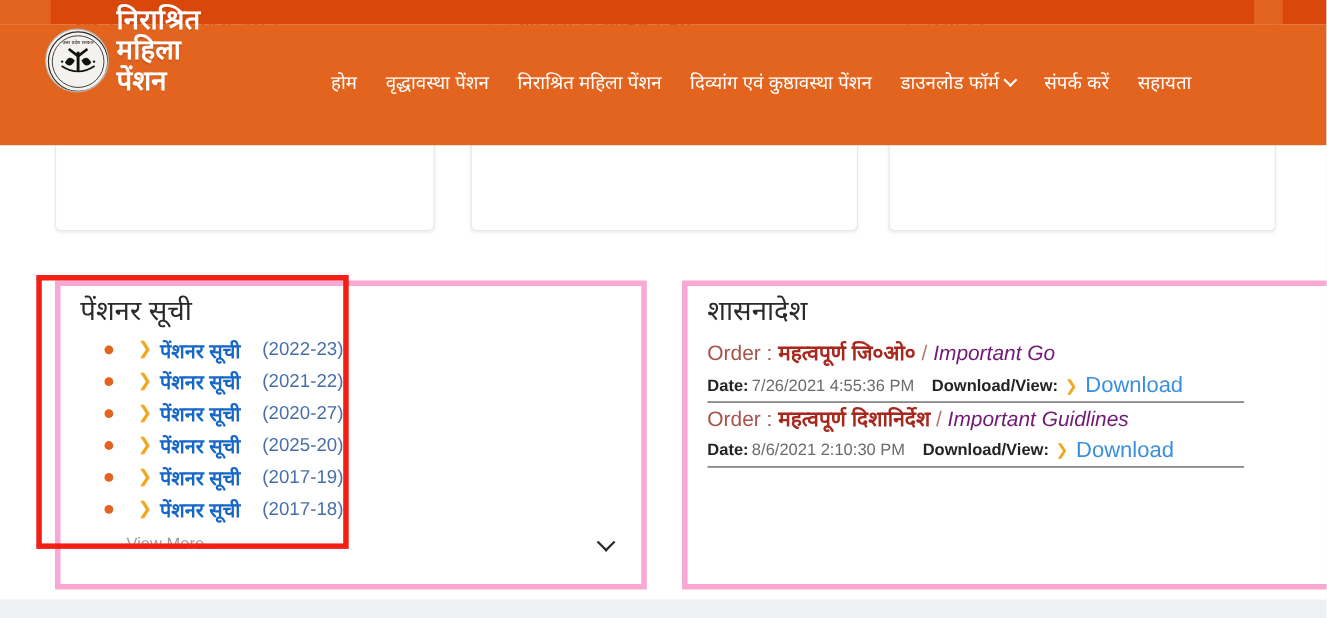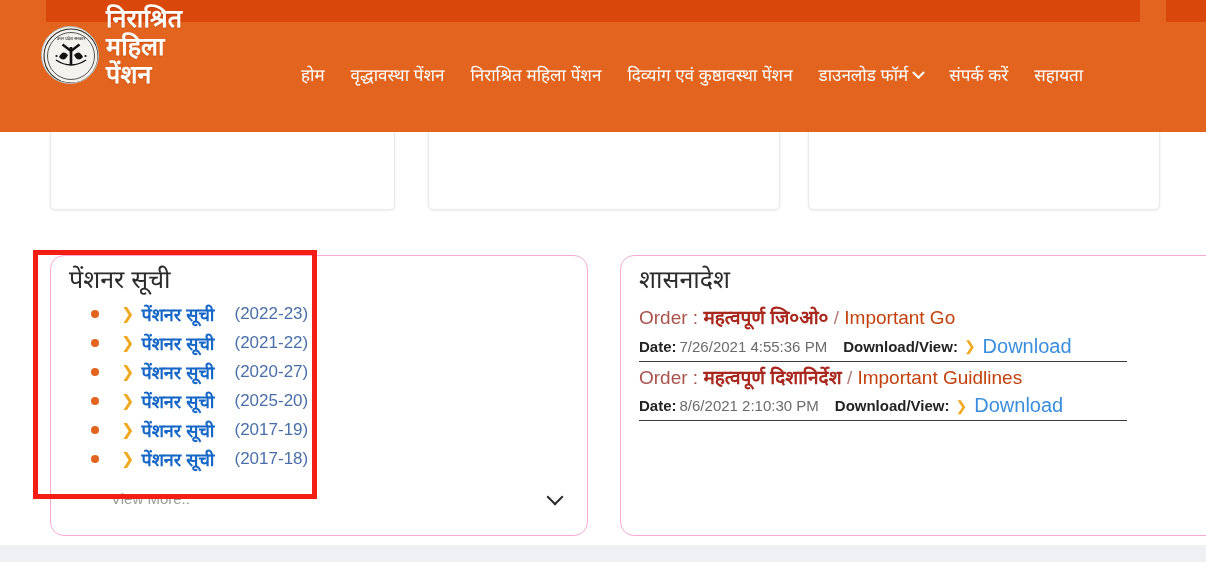--- a/index.html
+++ b/index.html
@@ -240,22 +240,22 @@
     width: 9px; height: 9px;
     border-right: 2px solid #ffffff;
     border-bottom: 2px solid #ffffff;
     transform: rotate(45deg) translate(-2px,-2px);
   }
 
   
   .panel {
     position: absolute;
     background: #ffffff;
-    border: 1px solid #f9a8d4;
-    border-radius: 14px;
+    border: 5px solid #f9a8d4;
+    border-radius: 1px;
   }
   #panel-pensioner {
     left: 50px; top: 255px;
     width: 538px; height: 281px;
   }
   #panel-orders {
     left: 620px; top: 255px;
     width: 628px; height: 281px;
   }
 
@@ -339,21 +339,21 @@
     font-size: 19px;
     color: #a8534b;
     line-height: 1.5;
     white-space: nowrap;
   }
   .order-title .ot-strong {
     color: #a8281e;
     font-weight: 700;
   }
   .order-title .ot-sep { color: #b07a74; }
-  .order-title .ot-en { color: #c2410c; }
+  .order-title .ot-en { color: #701a75; font-style: italic; }
 
   .order-meta {
     display: flex;
     align-items: center;
     border-bottom: 1px solid #3c3c3c;
     padding-bottom: 3px;
     margin-top: 2px;
     font-size: 15px;
     white-space: nowrap;
   }

